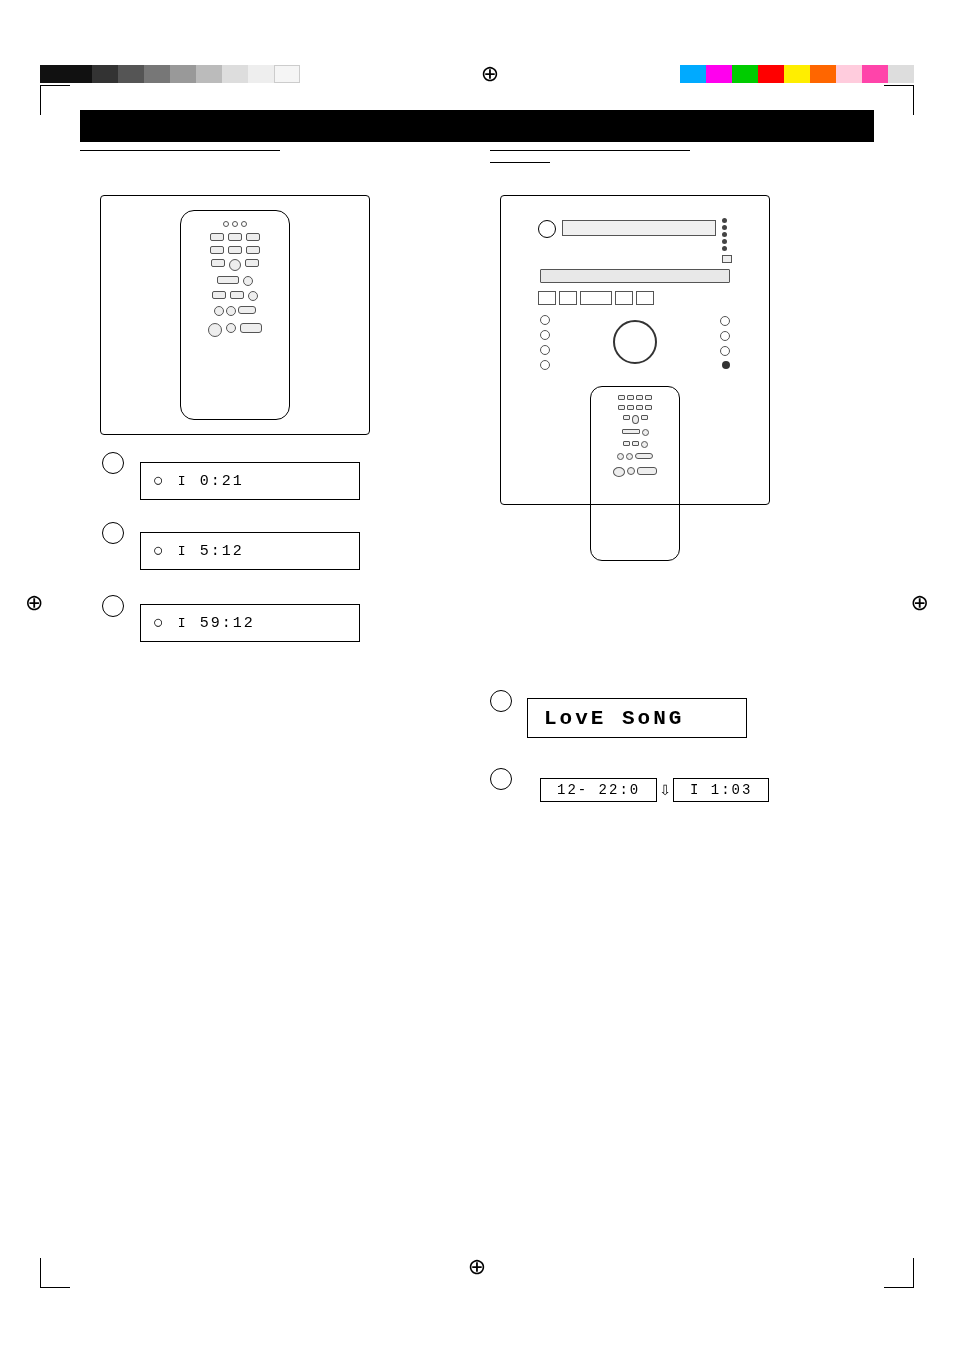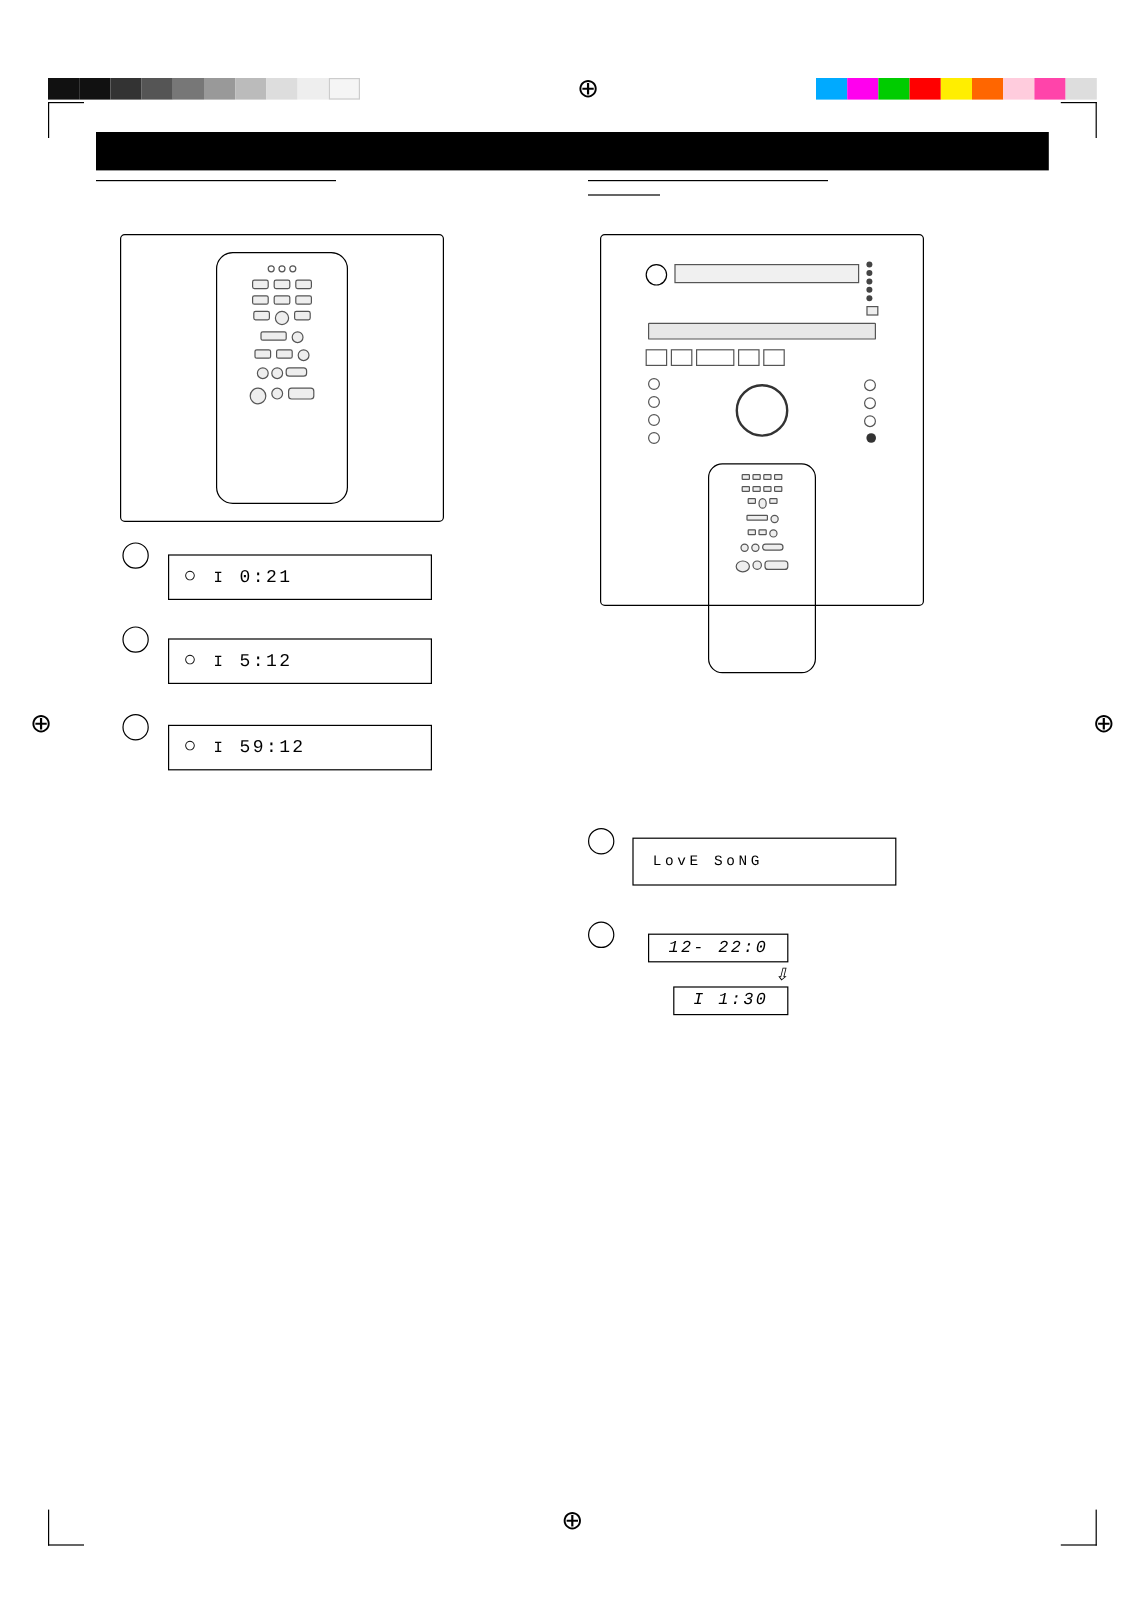--- a/index.html
+++ b/index.html
@@ -241,32 +241,32 @@
     }
 
     .display-text {
       font-family: 'Courier New', monospace;
       font-size: 15px;
       letter-spacing: 2px;
     }
 
     .love-song-display {
       font-family: 'Courier New', monospace;
-      font-size: 12px;
+      font-size: 21px;
       letter-spacing: 3px;
       padding: 0 16px;
+      font-weight: bold;
     }
 
     .mini-display-group {
       position: absolute;
       display: flex;
-      flex-direction: column;
-      align-items: flex-end;
+      flex-direction: row;
+      align-items: center;
       gap: 2px;
-      font-style: italic;
     }
 
     .mini-display-top {
       border: 1.5px solid #000;
       padding: 3px 16px;
       font-family: 'Courier New', monospace;
       font-size: 14px;
       letter-spacing: 2px;
       background: #fff;
     }
@@ -507,18 +507,18 @@
   <span class="love-song-display">LovE SoNG</span>
 </div>
 
 <div style="position:absolute;top:590px;left:25px;font-size:22px;">⊕</div>
 
 <div class="circle-num" style="top:768px;left:490px;"></div>
 
 <div class="mini-display-group" style="top:778px;left:540px;">
   <div class="mini-display-top">12- 22:0</div>
   <div class="mini-arrow">⇩</div>
-  <div class="mini-display-bottom">I  1:30</div>
+  <div class="mini-display-bottom">I  1:03</div>
 </div>
 
 <div style="position:absolute;bottom:68px;left:50%;transform:translateX(-50%);font-size:22px;">⊕</div>
 
 <div style="position:absolute;top:590px;right:25px;font-size:22px;">⊕</div>
 
 </body></html>

